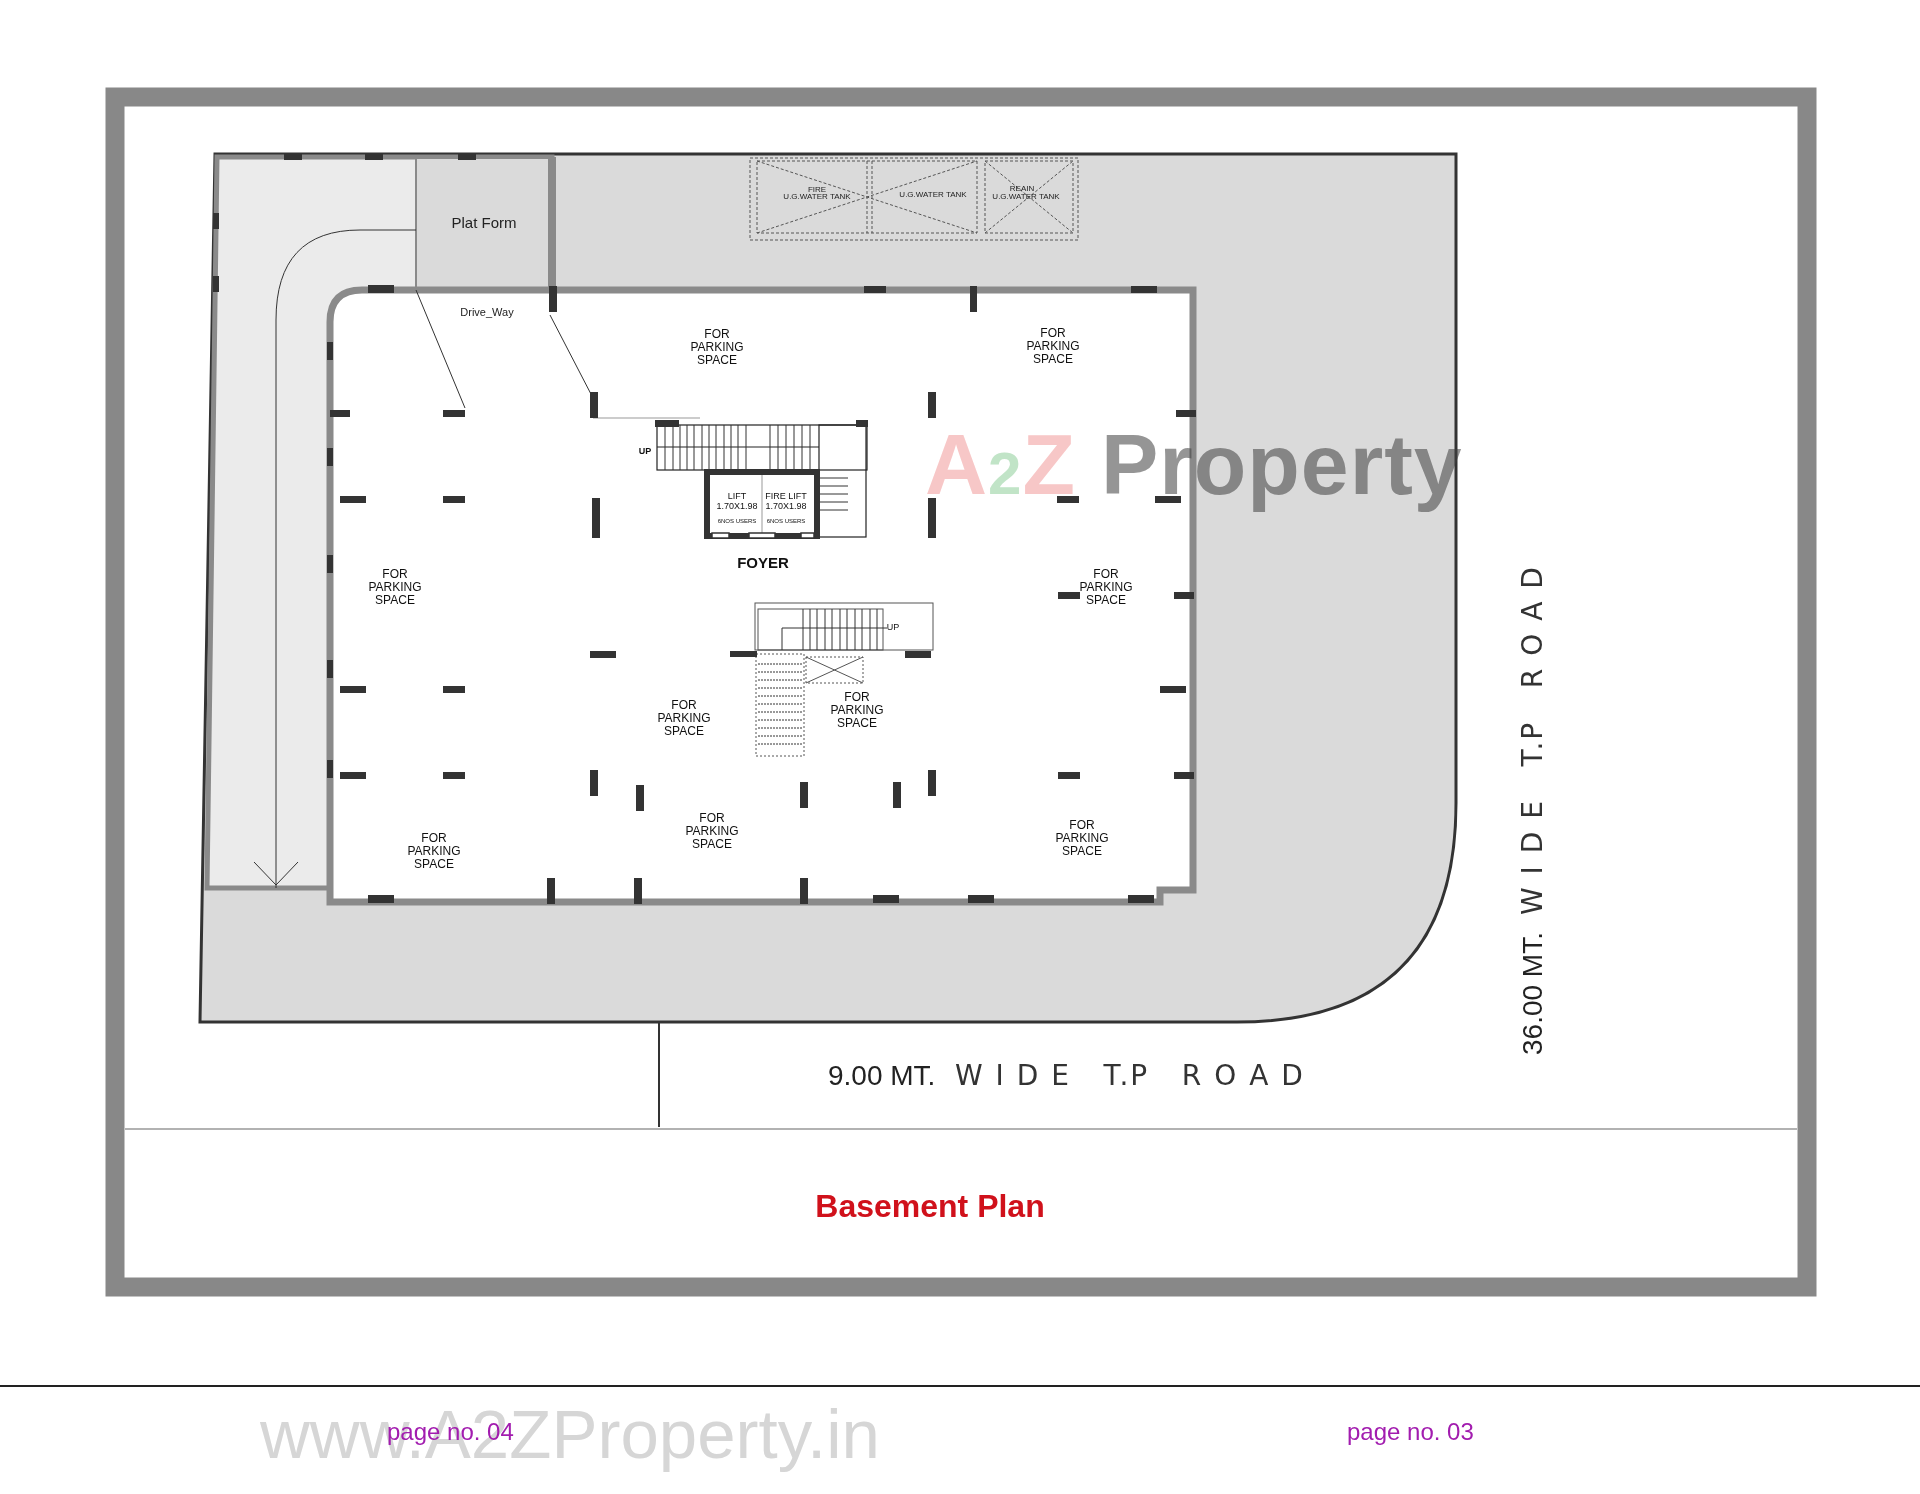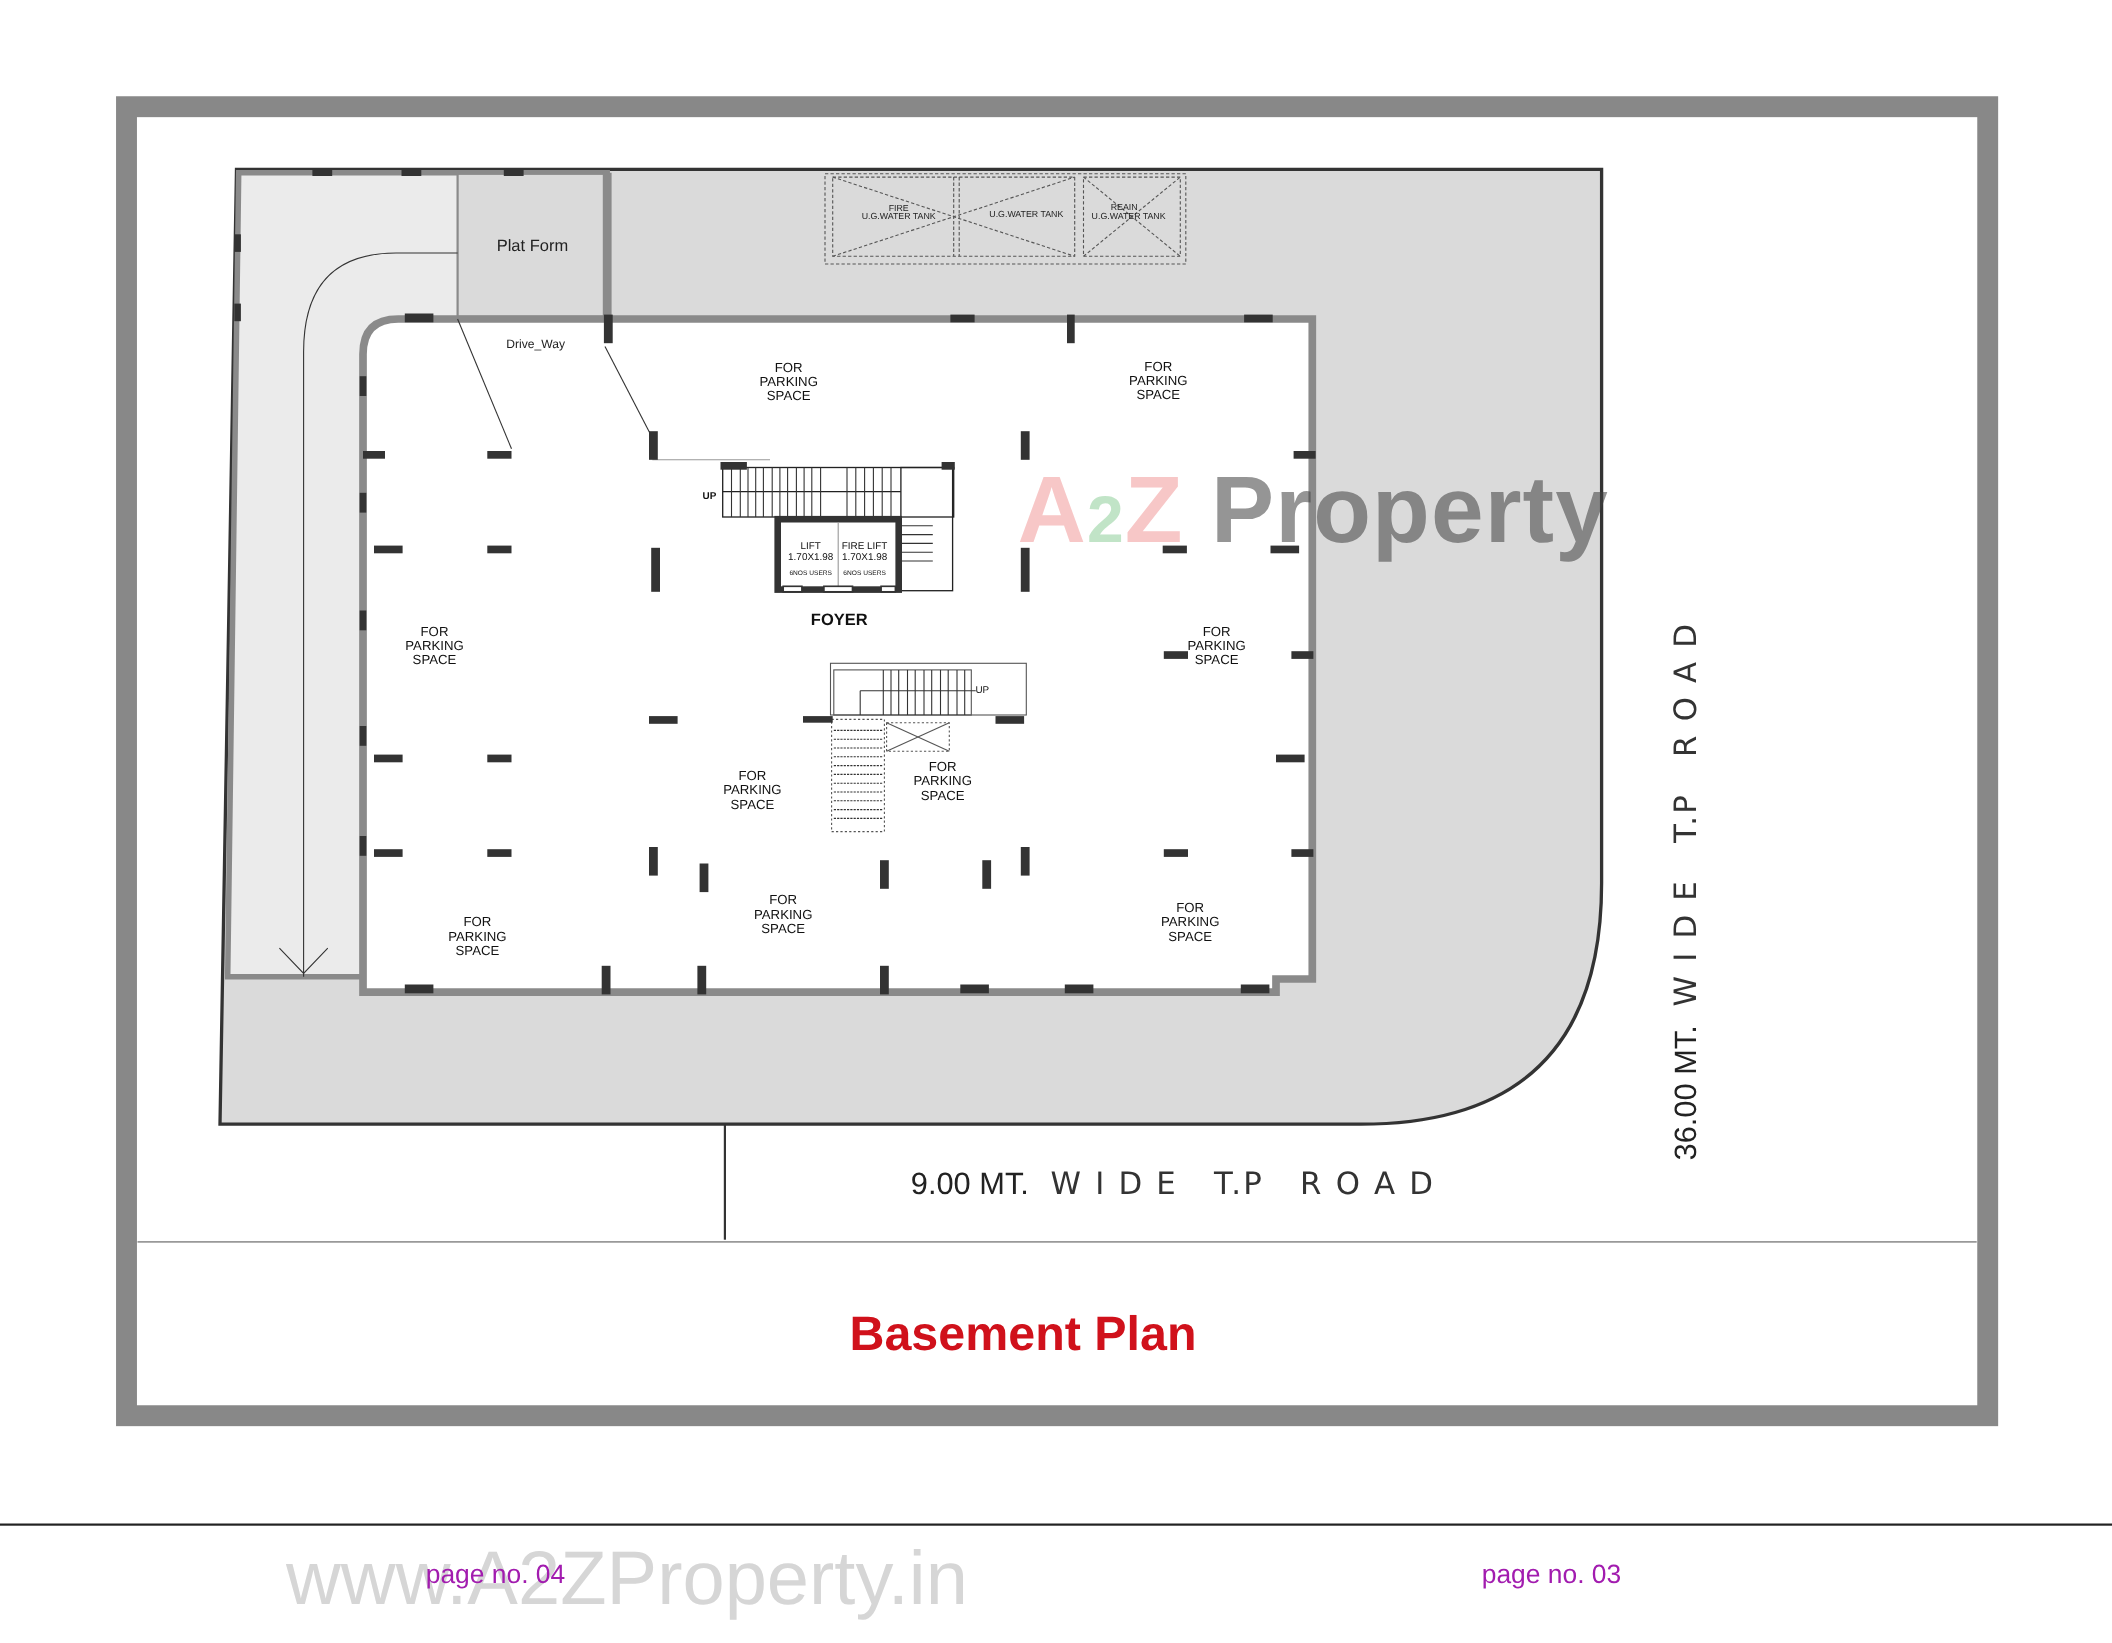--- a/index.html
+++ b/index.html
@@ -1,21 +1,21 @@
 <!DOCTYPE html>
 <html><head>
 <meta charset="utf-8">
 <style>
   html,body{margin:0;padding:0;background:#fff;}
   body{width:1920px;height:1494px;position:relative;overflow:hidden;font-family:"Liberation Sans",sans-serif;}
   svg{position:absolute;left:0;top:0;}
   .lbl{font-family:"Liberation Sans",sans-serif;fill:#111;text-anchor:middle;}
   .narrow{font-family:"Liberation Sans",sans-serif;fill:#222;}
   .road{font-family:"DejaVu Sans",sans-serif;fill:#333;font-size:28px;letter-spacing:2px;}
-  .title{position:absolute;left:0;width:1860px;top:1188px;text-align:center;color:#d0111b;font-weight:bold;font-size:44px;font-family:"Liberation Sans",sans-serif;}
+  .title{position:absolute;left:0;width:1860px;top:1188px;text-align:center;color:#d0111b;font-weight:bold;font-size:32px;font-family:"Liberation Sans",sans-serif;}
   .hr{position:absolute;left:0;top:1385px;width:1920px;height:2px;background:#222;}
   .pg{position:absolute;top:1418px;font-size:24px;color:#a21caf;font-family:"Liberation Sans",sans-serif;}
   .www{position:absolute;left:260px;top:1395px;font-size:69px;color:#d6d6d6;font-family:"Liberation Sans",sans-serif;}
   .wm{position:absolute;left:925px;top:415px;font-size:86px;font-weight:bold;font-family:"Liberation Sans",sans-serif;opacity:.55;letter-spacing:1px;}
 </style>
 </head>
 <body>
 
 <svg width="1920" height="1494" viewBox="0 0 1920 1494">
 

